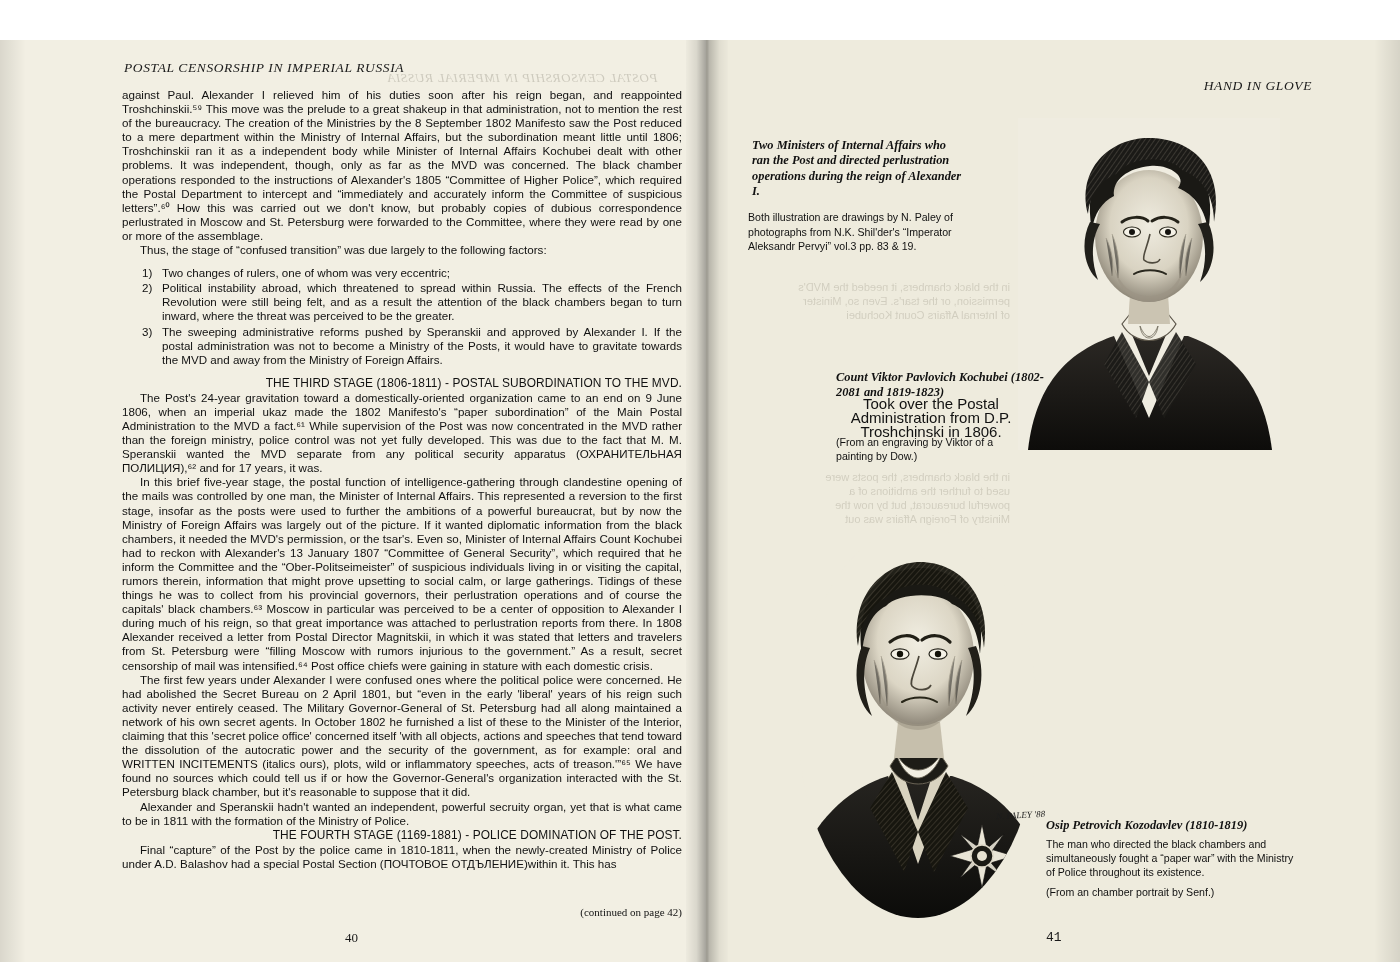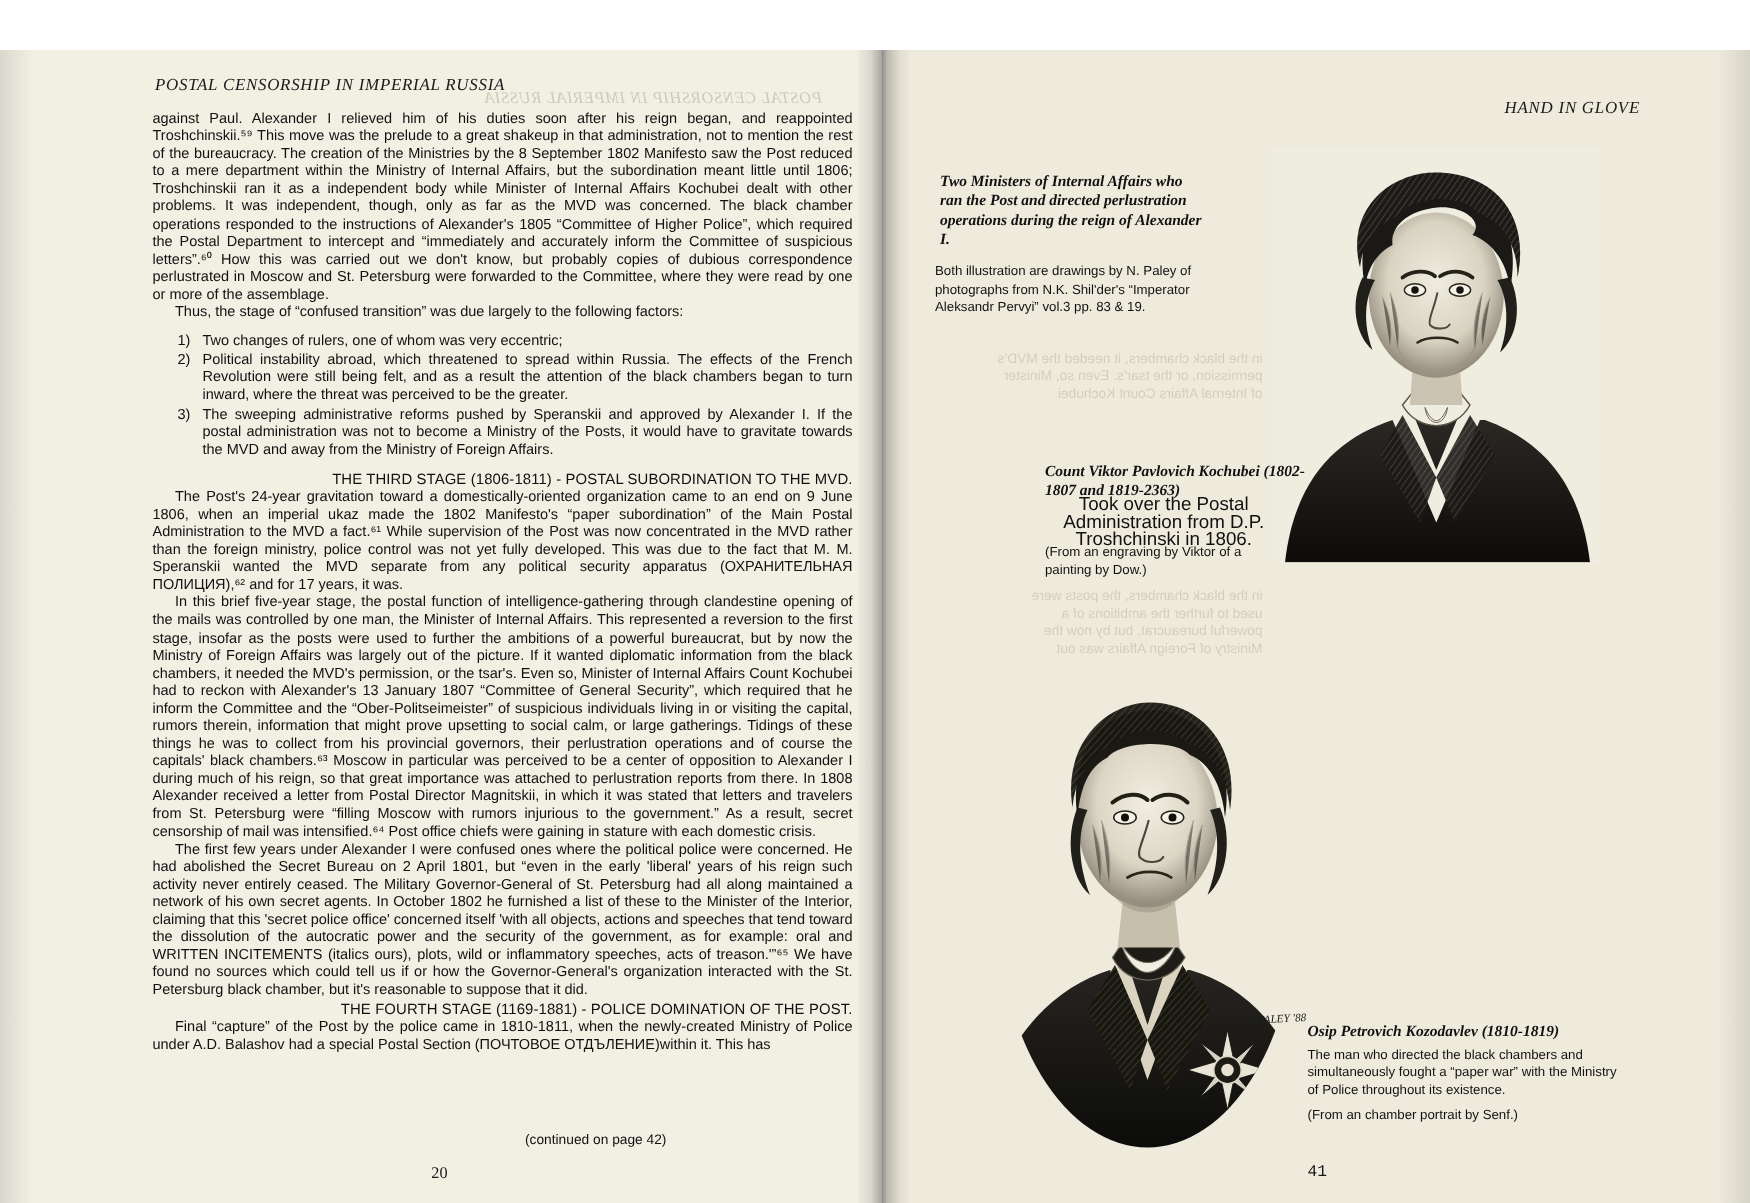--- a/index.html
+++ b/index.html
@@ -107,22 +107,22 @@
     position: absolute;
     left: 345px; top: 890px;
     font-family: "Liberation Serif", serif;
     font-size: 13px;
     color: #1a1a1a;
   }
   .continued {
     position: absolute;
     left: 420px; top: 866px;
     width: 262px;
-    text-align: left;
-    font-family: Liberation Sans, sans-serif;
+    text-align: right;
+    font-family: Liberation Serif, serif;
     font-size: 11px;
     color: #111;
   }
 
   
   .running-head-right {
     position: absolute;
     right: 88px; top: 38px;
     font-family: "Liberation Serif", serif;
     font-style: italic;
@@ -275,28 +275,29 @@
       <li><span class="num">1)</span><span>Two changes of rulers, one of whom was very eccentric;</span></li>
       <li><span class="num">2)</span><span>Political instability abroad, which threatened to spread within Russia. The effects of the French Revolution were still being felt, and as a result the attention of the black chambers began to turn inward, where the threat was perceived to be the greater.</span></li>
       <li><span class="num">3)</span><span>The sweeping administrative reforms pushed by Speranskii and approved by Alexander I. If the postal administration was not to become a Ministry of the Posts, it would have to gravitate towards the MVD and away from the Ministry of Foreign Affairs.</span></li>
     </ol>
 
     <p class="sec-head">THE THIRD STAGE (1806-1811) - POSTAL SUBORDINATION TO THE MVD.</p>
 
     <p>The Post's 24-year gravitation toward a domestically-oriented organization came to an end on 9 June 1806, when an imperial ukaz made the 1802 Manifesto's “paper subordination” of the Main Postal Administration to the MVD a fact.⁶¹ While supervision of the Post was now concentrated in the MVD rather than the foreign ministry, police control was not yet fully developed. This was due to the fact that M. M. Speranskii wanted the MVD separate from any political security apparatus (ОХРАНИТЕЛЬНАЯ ПОЛИЦИЯ),⁶² and for 17 years, it was.</p>
     <p>In this brief five-year stage, the postal function of intelligence-gathering through clandestine opening of the mails was controlled by one man, the Minister of Internal Affairs. This represented a reversion to the first stage, insofar as the posts were used to further the ambitions of a powerful bureaucrat, but by now the Ministry of Foreign Affairs was largely out of the picture. If it wanted diplomatic information from the black chambers, it needed the MVD's permission, or the tsar's. Even so, Minister of Internal Affairs Count Kochubei had to reckon with Alexander's 13 January 1807 “Committee of General Security”, which required that he inform the Committee and the “Ober-Politseimeister” of suspicious individuals living in or visiting the capital, rumors therein, information that might prove upsetting to social calm, or large gatherings. Tidings of these things he was to collect from his provincial governors, their perlustration operations and of course the capitals' black chambers.⁶³ Moscow in particular was perceived to be a center of opposition to Alexander I during much of his reign, so that great importance was attached to perlustration reports from there. In 1808 Alexander received a letter from Postal Director Magnitskii, in which it was stated that letters and travelers from St. Petersburg were “filling Moscow with rumors injurious to the government.” As a result, secret censorship of mail was intensified.⁶⁴ Post office chiefs were gaining in stature with each domestic crisis.</p>
     <p>The first few years under Alexander I were confused ones where the political police were concerned. He had abolished the Secret Bureau on 2 April 1801, but “even in the early 'liberal' years of his reign such activity never entirely ceased. The Military Governor-General of St. Petersburg had all along maintained a network of his own secret agents. In October 1802 he furnished a list of these to the Minister of the Interior, claiming that this 'secret police office' concerned itself 'with all objects, actions and speeches that tend toward the dissolution of the autocratic power and the security of the government, as for example: oral and WRITTEN INCITEMENTS (italics ours), plots, wild or inflammatory speeches, acts of treason.'”⁶⁵ We have found no sources which could tell us if or how the Governor-General's organization interacted with the St. Petersburg black chamber, but it's reasonable to suppose that it did.</p>
+    <p>Alexander and Speranskii hadn't wanted an independent, powerful secruity organ, yet that is what came to be in 1811 with the formation of the Ministry of Police.</p>
 
     <p class="sec-head">THE FOURTH STAGE (1169-1881) - POLICE DOMINATION OF THE POST.</p>
 
     <p>Final “capture” of the Post by the police came in 1810-1811, when the newly-created Ministry of Police under A.D. Balashov had a special Postal Section (ПОЧТОВОЕ ОТДЪЛЕНИЕ)within it. This has</p>
   </div>
 
   <div class="continued">(continued on page 42)</div>
-  <div class="folio-left">20</div>
+  <div class="folio-left">40</div>
 
   <div class="ghost-head">POSTAL CENSORSHIP IN IMPERIAL RUSSIA</div>
 
   <div class="ghost" style="left:760px; top:240px;">in the black chambers, it needed the MVD's
 permission, or the tsar's. Even so, Minister
 of Internal Affairs Count Kochubei</div>
 
   <div class="ghost" style="left:760px; top:430px;">in the black chambers, the posts were
 used to further the ambitions of a
 powerful bureaucrat, but by now the
@@ -372,21 +373,21 @@
         <path d="M88 120 C94 132 96 146 94 158"></path>
         <path d="M94 116 C100 130 102 146 100 160"></path>
         <path d="M174 120 C168 132 166 146 168 158"></path>
         <path d="M168 116 C162 130 160 146 162 160"></path>
       </g>
 
       <path d="M122 208 C128 222 134 222 140 208 C138 224 124 224 122 208 Z" fill="#efece0" stroke="#6a6456" stroke-width="0.8"></path>
     </svg>
   </div>
 
-  <div class="caption-kochubei-title">Count Viktor Pavlovich Kochubei (1802-1807 and 1819-2363)</div>
+  <div class="caption-kochubei-title">Count Viktor Pavlovich Kochubei (1802-2081 and 1819-1823)</div>
   <div class="caption-kochubei-body">Took over the Postal Administration from D.P. Troshchinski in 1806.</div>
   <div class="caption-kochubei-source">(From an engraving by Viktor of a painting by Dow.)</div>
 
   <div class="portrait portrait-2">
     <svg viewBox="0 0 252 402" width="252" height="402">
       <defs>
         <radialGradient id="faceg2" cx="50%" cy="40%" r="60%">
           <stop offset="0%" stop-color="#f1eee2"></stop>
           <stop offset="60%" stop-color="#dcd6c5"></stop>
           <stop offset="100%" stop-color="#8d8678"></stop>

